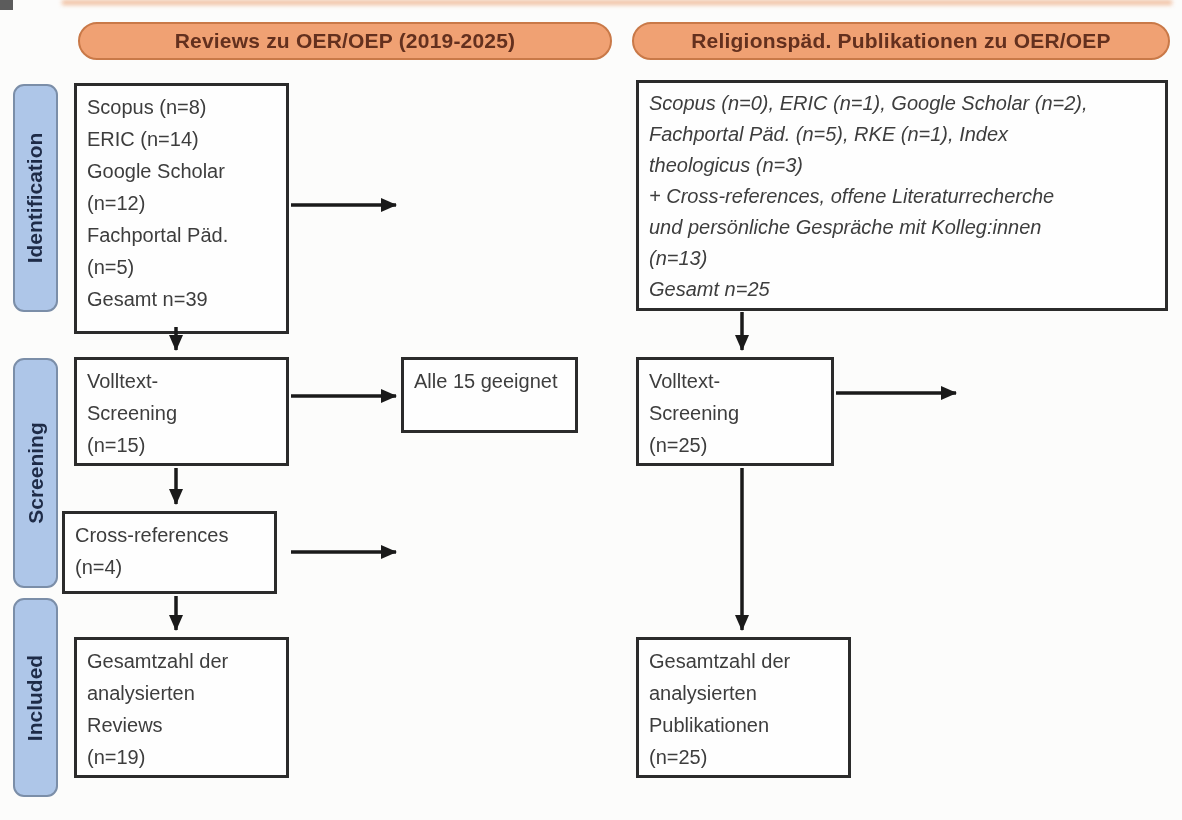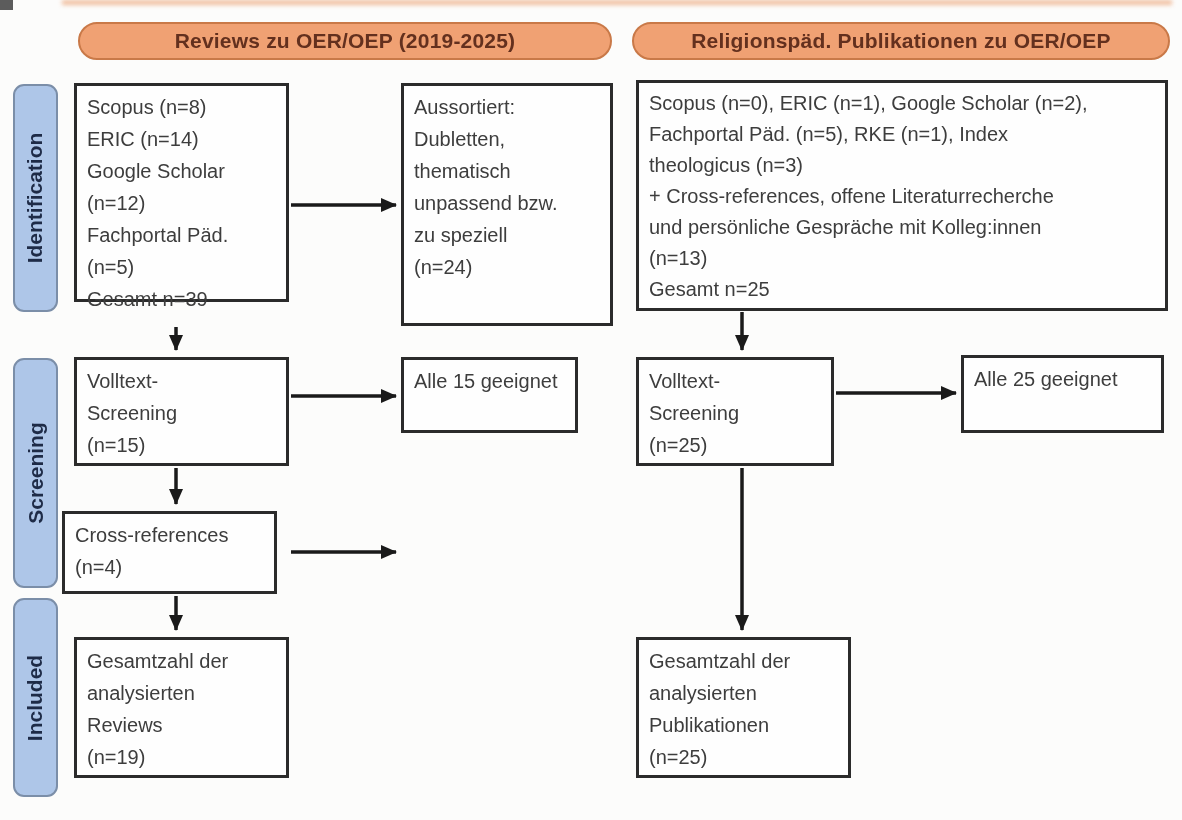--- a/index.html
+++ b/index.html
@@ -55,28 +55,28 @@
     position: absolute;
     box-sizing: border-box;
     background: #fefefe;
     border: 3px solid var(--box-border, #2b2b2b);
     color: var(--box-text, #3d3d3d);
     font-size: 20px;
     line-height: 32px;
     padding: 5px 10px;
     white-space: pre-line;
   }
-  .b-l-sources   { left: 74px;  top: 83px;  width: 215px; height: 219px; }
+  .b-l-sources   { left: 74px;  top: 83px;  width: 215px; height: 251px; }
   .b-l-excluded  { left: 401px; top: 83px;  width: 212px; height: 243px; }
   .b-l-fulltext  { left: 74px;  top: 357px; width: 215px; height: 109px; }
   .b-l-ft-result { left: 401px; top: 357px; width: 177px; height: 76px;  }
   .b-l-crossref  { left: 62px;  top: 511px; width: 215px; height: 83px;  }
   .b-l-cr-result { left: 401px; top: 511px; width: 212px; height: 83px;  }
   .b-l-included  { left: 74px;  top: 637px; width: 215px; height: 141px; }
-  .b-r-sources   { left: 636px; top: 80px;  width: 532px; height: 231px; line-height: 31px; }
+  .b-r-sources   { left: 636px; top: 80px;  width: 532px; height: 231px; line-height: 31px; font-style: italic; }
   .b-r-fulltext  { left: 636px; top: 357px; width: 198px; height: 109px; }
   .b-r-ft-result { left: 961px; top: 355px; width: 203px; height: 78px;  }
   .b-r-included  { left: 636px; top: 637px; width: 215px; height: 141px; }
   svg.arrows {
     position: absolute; left: 0; top: 0;
     width: 1182px; height: 820px;
     pointer-events: none;
   }
   svg.arrows line {
     stroke: var(--arrow, #1a1a1a);
@@ -104,26 +104,20 @@
     <span>Included</span>
   </div>
 
   <div class="fbox b-l-sources">Scopus (n=8)
 ERIC (n=14)
 Google Scholar
 (n=12)
 Fachportal Päd.
 (n=5)
 Gesamt n=39</div>
-  <div class="fbox b-l-excluded">Aussortiert:
-Dubletten,
-thematisch
-unpassend bzw.
-zu speziell
-(n=24)</div>
   <div class="fbox b-l-fulltext">Volltext-
 Screening
 (n=15)</div>
   <div class="fbox b-l-ft-result">Alle 15 geeignet</div>
   <div class="fbox b-l-crossref">Cross-references
 (n=4)</div>
   <div class="fbox b-l-included">Gesamtzahl der
 analysierten
 Reviews
 (n=19)</div>
@@ -131,21 +125,20 @@
   <div class="fbox b-r-sources">Scopus (n=0), ERIC (n=1), Google Scholar (n=2),
 Fachportal Päd. (n=5), RKE (n=1), Index
 theologicus (n=3)
 + Cross-references, offene Literaturrecherche
 und persönliche Gespräche mit Kolleg:innen
 (n=13)
 Gesamt n=25</div>
   <div class="fbox b-r-fulltext">Volltext-
 Screening
 (n=25)</div>
-  <div class="fbox b-r-ft-result">Alle 25 geeignet</div>
   <div class="fbox b-r-included">Gesamtzahl der
 analysierten
 Publikationen
 (n=25)</div>
 
   <svg class="arrows">
     <defs>
       <marker id="ah" markerUnits="userSpaceOnUse" markerWidth="18" markerHeight="14" refX="15" refY="7" orient="auto">
         <path d="M0,0 L16,7 L0,14 Z" fill="#1a1a1a"></path>
       </marker>

